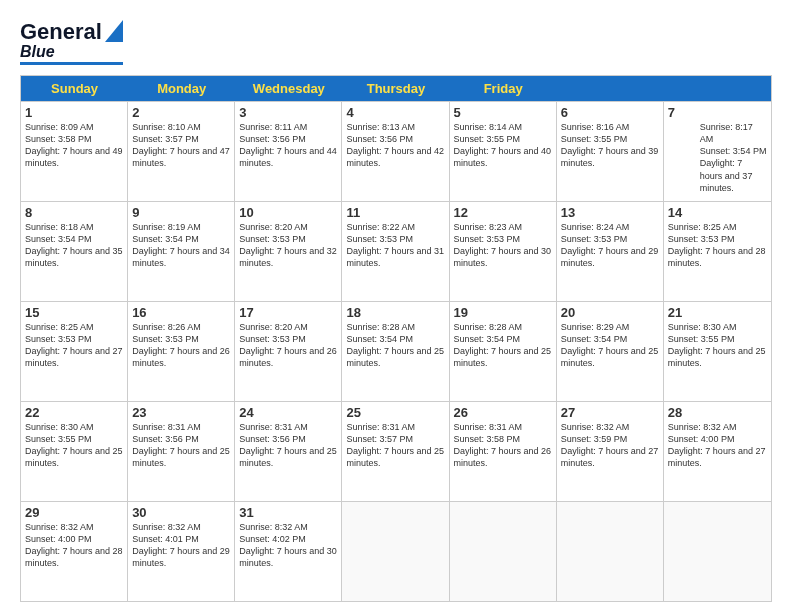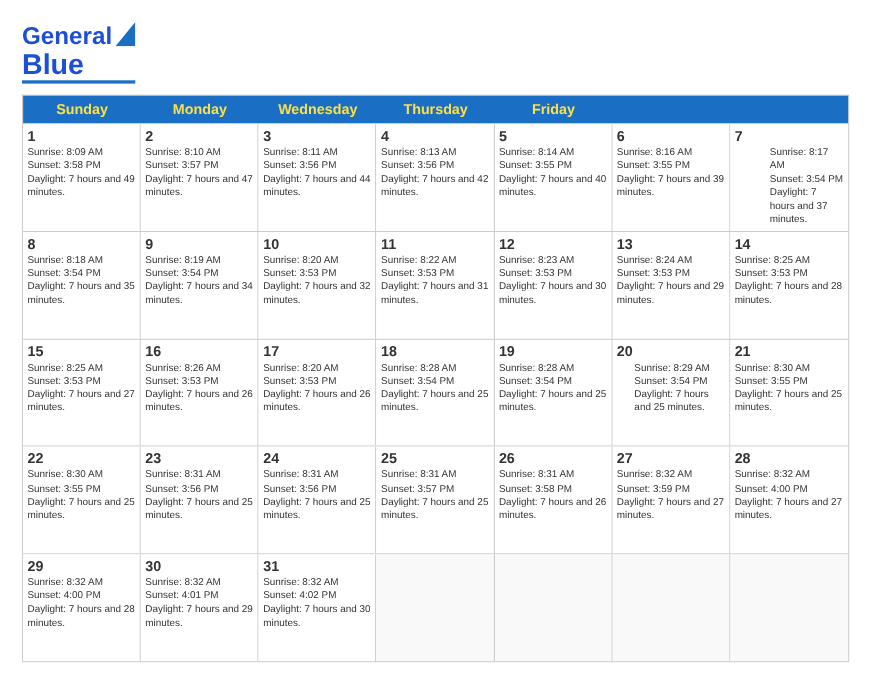--- a/index.html
+++ b/index.html
@@ -27,21 +27,21 @@
       display: flex;
       flex-direction: column;
       align-items: flex-start;
     }
     .logo-text {
       font-size: 22px;
       font-weight: bold;
       color: #333;
       line-height: 1;
     }
-    .logo-text span.blue { color: #1d4ed8; }
+    .logo-text span.blue { color: #0f172a; }
     .logo-row {
       display: flex;
       align-items: center;
     }
     .logo-underline {
       height: 3px;
       background: #1a6fc4;
       width: 100%;
       margin-top: 2px;
     }
@@ -122,21 +122,21 @@
         <span class="logo-text">
           <span class="blue">General</span>
         </span>
         <span style="display:inline-block;margin-left:3px;margin-top:2px;">
           <svg width="18" height="22" viewBox="0 0 18 22">
               <polygon points="0,22 18,22 18,0" fill="#1a6fc4"></polygon>
             </svg>
         </span>
       </div>
       <div class="logo-row" style="margin-top:-2px;">
-        <span class="logo-text" style="font-size:26px;">
+        <span class="logo-text" style="font-size:16px;font-style:italic;">
           <span class="blue">Blue</span>
         </span>
       </div>
       <div class="logo-underline"></div>
     </div>
     <div class="title-block">
       <h1></h1>
       <h2></h2>
     </div>
   </div>
@@ -264,21 +264,21 @@
 Daylight: 7 hours and 25 minutes.</div>
           </div>
           <div class="cal-cell">
             <span class="cal-day-num">19</span>
             <div class="cal-cell-text" style="white-space: pre-line;">Sunrise: 8:28 AM
 Sunset: 3:54 PM
 Daylight: 7 hours and 25 minutes.</div>
           </div>
           <div class="cal-cell">
             <span class="cal-day-num">20</span>
-            <div class="cal-cell-text" style="white-space: pre-line; margin-left: 16px;">Sunrise: 8:29 AM
+            <div class="cal-cell-text" style="white-space: pre-line;">Sunrise: 8:29 AM
 Sunset: 3:54 PM
 Daylight: 7 hours and 25 minutes.</div>
           </div>
           <div class="cal-cell">
             <span class="cal-day-num">21</span>
             <div class="cal-cell-text" style="white-space: pre-line;">Sunrise: 8:30 AM
 Sunset: 3:55 PM
 Daylight: 7 hours and 25 minutes.</div>
           </div>
         </div>

